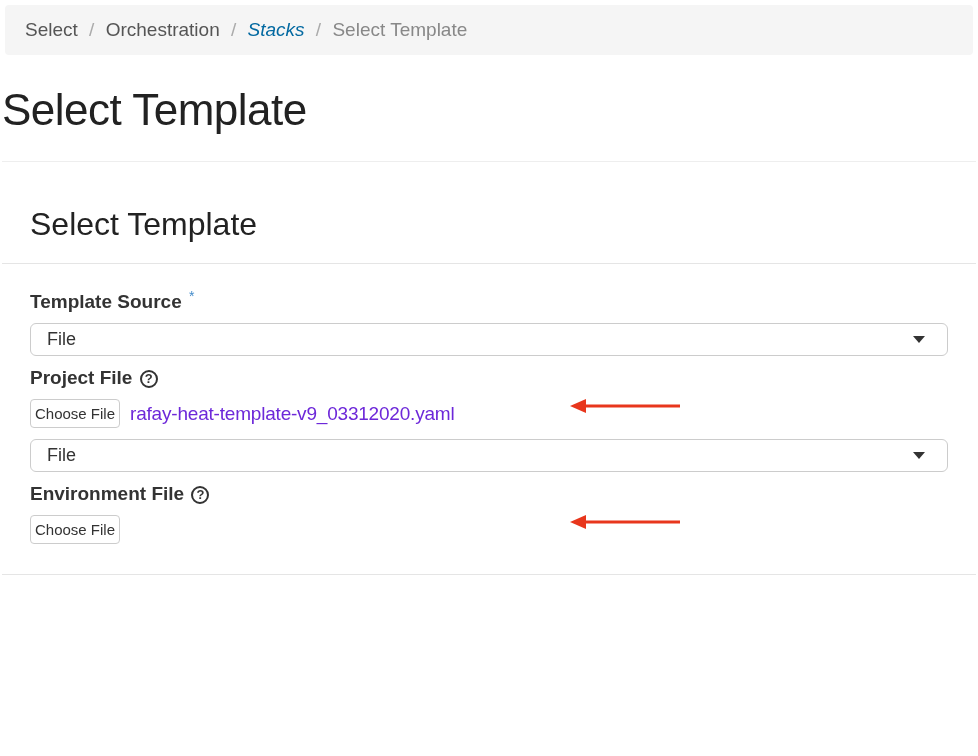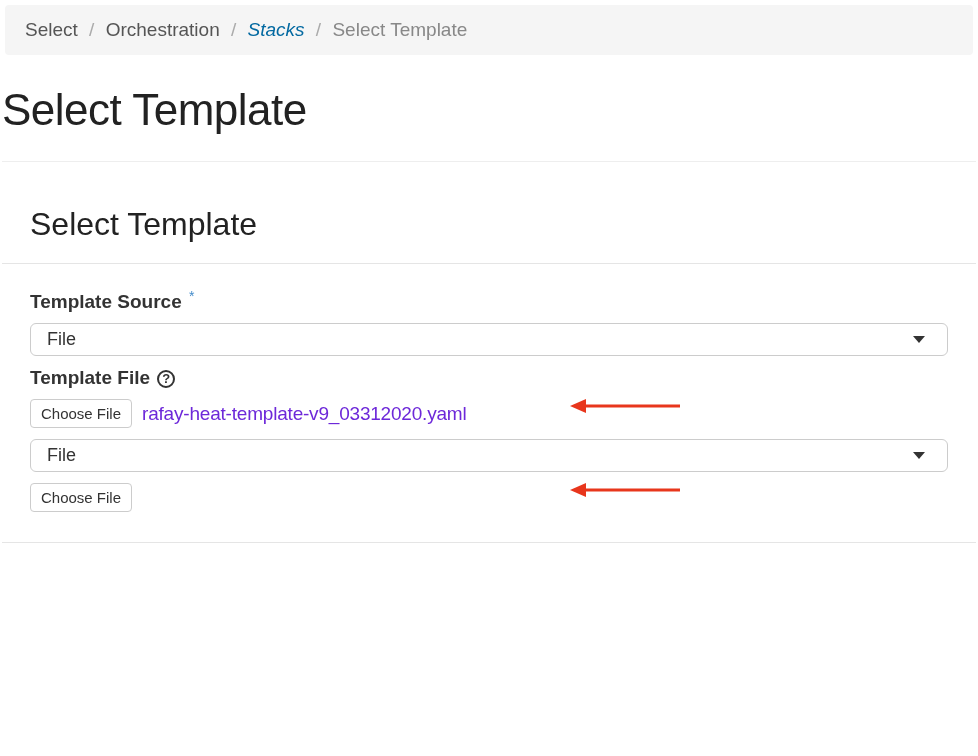--- a/index.html
+++ b/index.html
@@ -116,21 +116,21 @@
       margin-right: 6px;
     }
     .file-row {
       display: flex;
       align-items: center;
       gap: 10px;
       position: relative;
     }
     .choose-file-btn {
       font-size: 15px;
-      padding: 5px 10px;
+      padding: 5px 4px;
       background: #fff;
       border: 1px solid #ccc;
       border-radius: 4px;
       cursor: pointer;
       color: #333;
     }
     .file-name {
       font-size: 19px;
       color: #6d28d9;
       letter-spacing: -0.2px;
@@ -175,21 +175,21 @@
         <span class="req-asterisk">*</span>
       </label>
       <div class="select-box">
         <span>File</span>
         <span class="caret-down"></span>
       </div>
     </div>
 
     <div class="form-group">
       <label class="form-label">
-        <span>Template File</span>
+        <span>Project File</span>
         <span class="help-icon">?</span>
       </label>
       <div class="file-row">
         <button class="choose-file-btn">Choose File</button>
         <span class="file-name">rafay-heat-template-v9_03312020.yaml</span>
         <div class="arrow-annotation" style="left:540px; top:-6px;">
           <svg class="arrow-svg" width="110" height="26" viewBox="0 0 110 26">
             <line x1="110" y1="13" x2="12" y2="13" stroke="#e8361c" stroke-width="3"></line>
             <polygon points="0,13 16,6 16,20" fill="#e8361c"></polygon>
           </svg>
@@ -198,20 +198,24 @@
     </div>
 
     <div class="form-group">
       <div class="select-box">
         <span>File</span>
         <span class="caret-down"></span>
       </div>
     </div>
 
     <div class="form-group">
+      <label class="form-label">
+        <span>Environment File</span>
+        <span class="help-icon">?</span>
+      </label>
       <div class="file-row">
         <button class="choose-file-btn">Choose File</button>
         <div class="arrow-annotation" style="left:540px; top:-6px;">
           <svg class="arrow-svg" width="110" height="26" viewBox="0 0 110 26">
             <line x1="110" y1="13" x2="12" y2="13" stroke="#e8361c" stroke-width="3"></line>
             <polygon points="0,13 16,6 16,20" fill="#e8361c"></polygon>
           </svg>
         </div>
       </div>
     </div>

